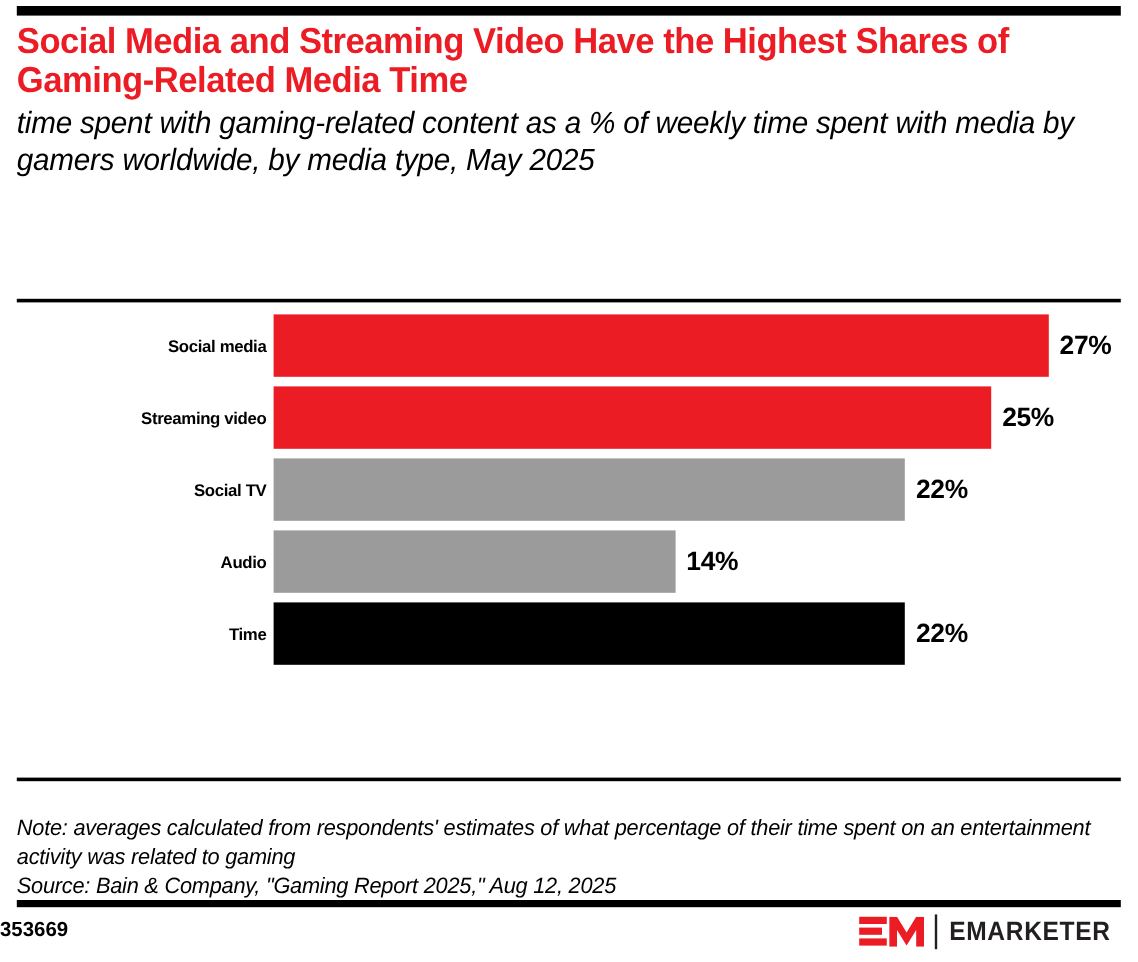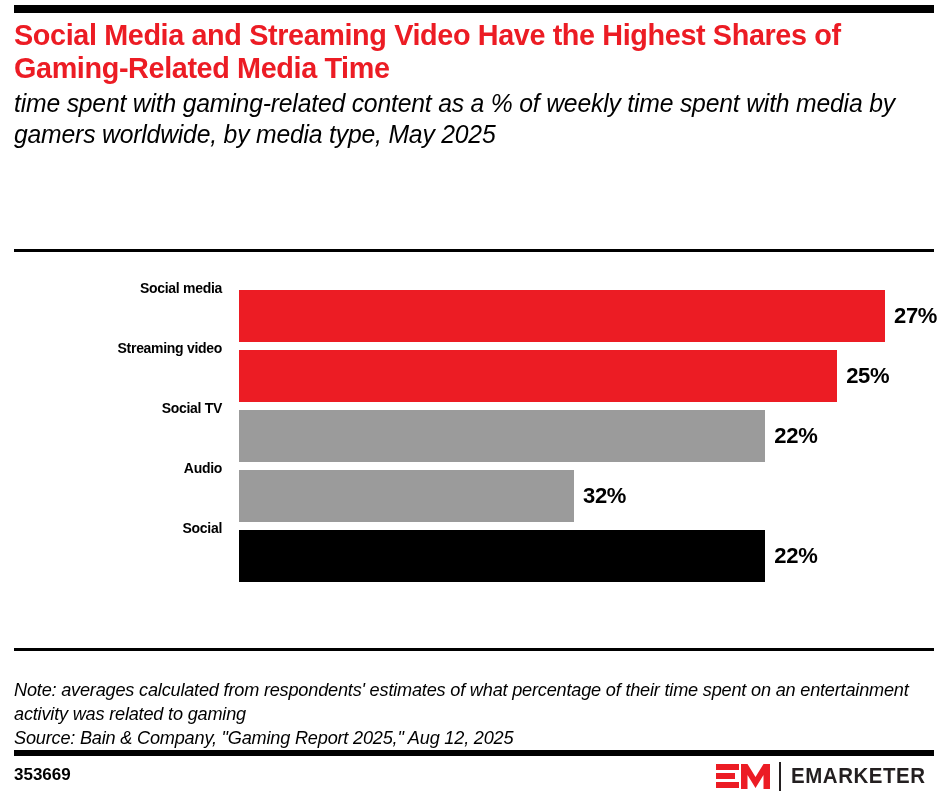--- a/index.html
+++ b/index.html
@@ -95,25 +95,24 @@
     align-items: center;
     justify-content: flex-end;
     font-weight: bold;
     font-size: 14px;
     letter-spacing: -0.3px;
     color: #000000;
     white-space: nowrap;
   }
   .bar-wrap {
     position: absolute;
-    left: 239px;
+    left: 228px;
     top: 0;
     height: 37px;
     right: 0;
-    margin-top: 28px;
   }
   .bar {
     position: absolute;
     left: 0;
     top: 0;
     height: 52px;
   }
   .bar.red { background: #EC1C24; }
   .bar.gray { background: #9B9B9B; }
   .bar.black { background: #000000; }
@@ -163,21 +162,21 @@
   .bottom-rule {
     position: absolute;
     left: 14px;
     top: 750px;
     width: 920px;
     height: 6px;
     background: #000000;
   }
   .chart-id {
     position: absolute;
-    left: 14px;
+    left: 0;
     top: 765px;
     font-weight: bold;
     font-size: 17px;
     letter-spacing: 0px;
     color: #000000;
   }
   .logo {
     position: absolute;
     right: 12px;
     top: 760px;
@@ -257,25 +256,25 @@
         <div class="cat-label">Social TV</div>
         <div class="bar-wrap">
           <div class="bar gray" style="width: 526.37px;"></div>
           <div class="val-label" style="left: 526.37px;">22%</div>
         </div>
       </div>
       <div class="row">
         <div class="cat-label">Audio</div>
         <div class="bar-wrap">
           <div class="bar gray" style="width: 334.963px;"></div>
-          <div class="val-label" style="left: 334.963px;">32%</div>
-        </div>
-      </div>
-      <div class="row">
-        <div class="cat-label">Social</div>
+          <div class="val-label" style="left: 334.963px;">14%</div>
+        </div>
+      </div>
+      <div class="row">
+        <div class="cat-label">Time</div>
         <div class="bar-wrap">
           <div class="bar black" style="width: 526.37px;"></div>
           <div class="val-label" style="left: 526.37px;">22%</div>
         </div>
       </div>
     </div>
 
   <div class="divider-note"></div>
 
   <div class="footnotes">

